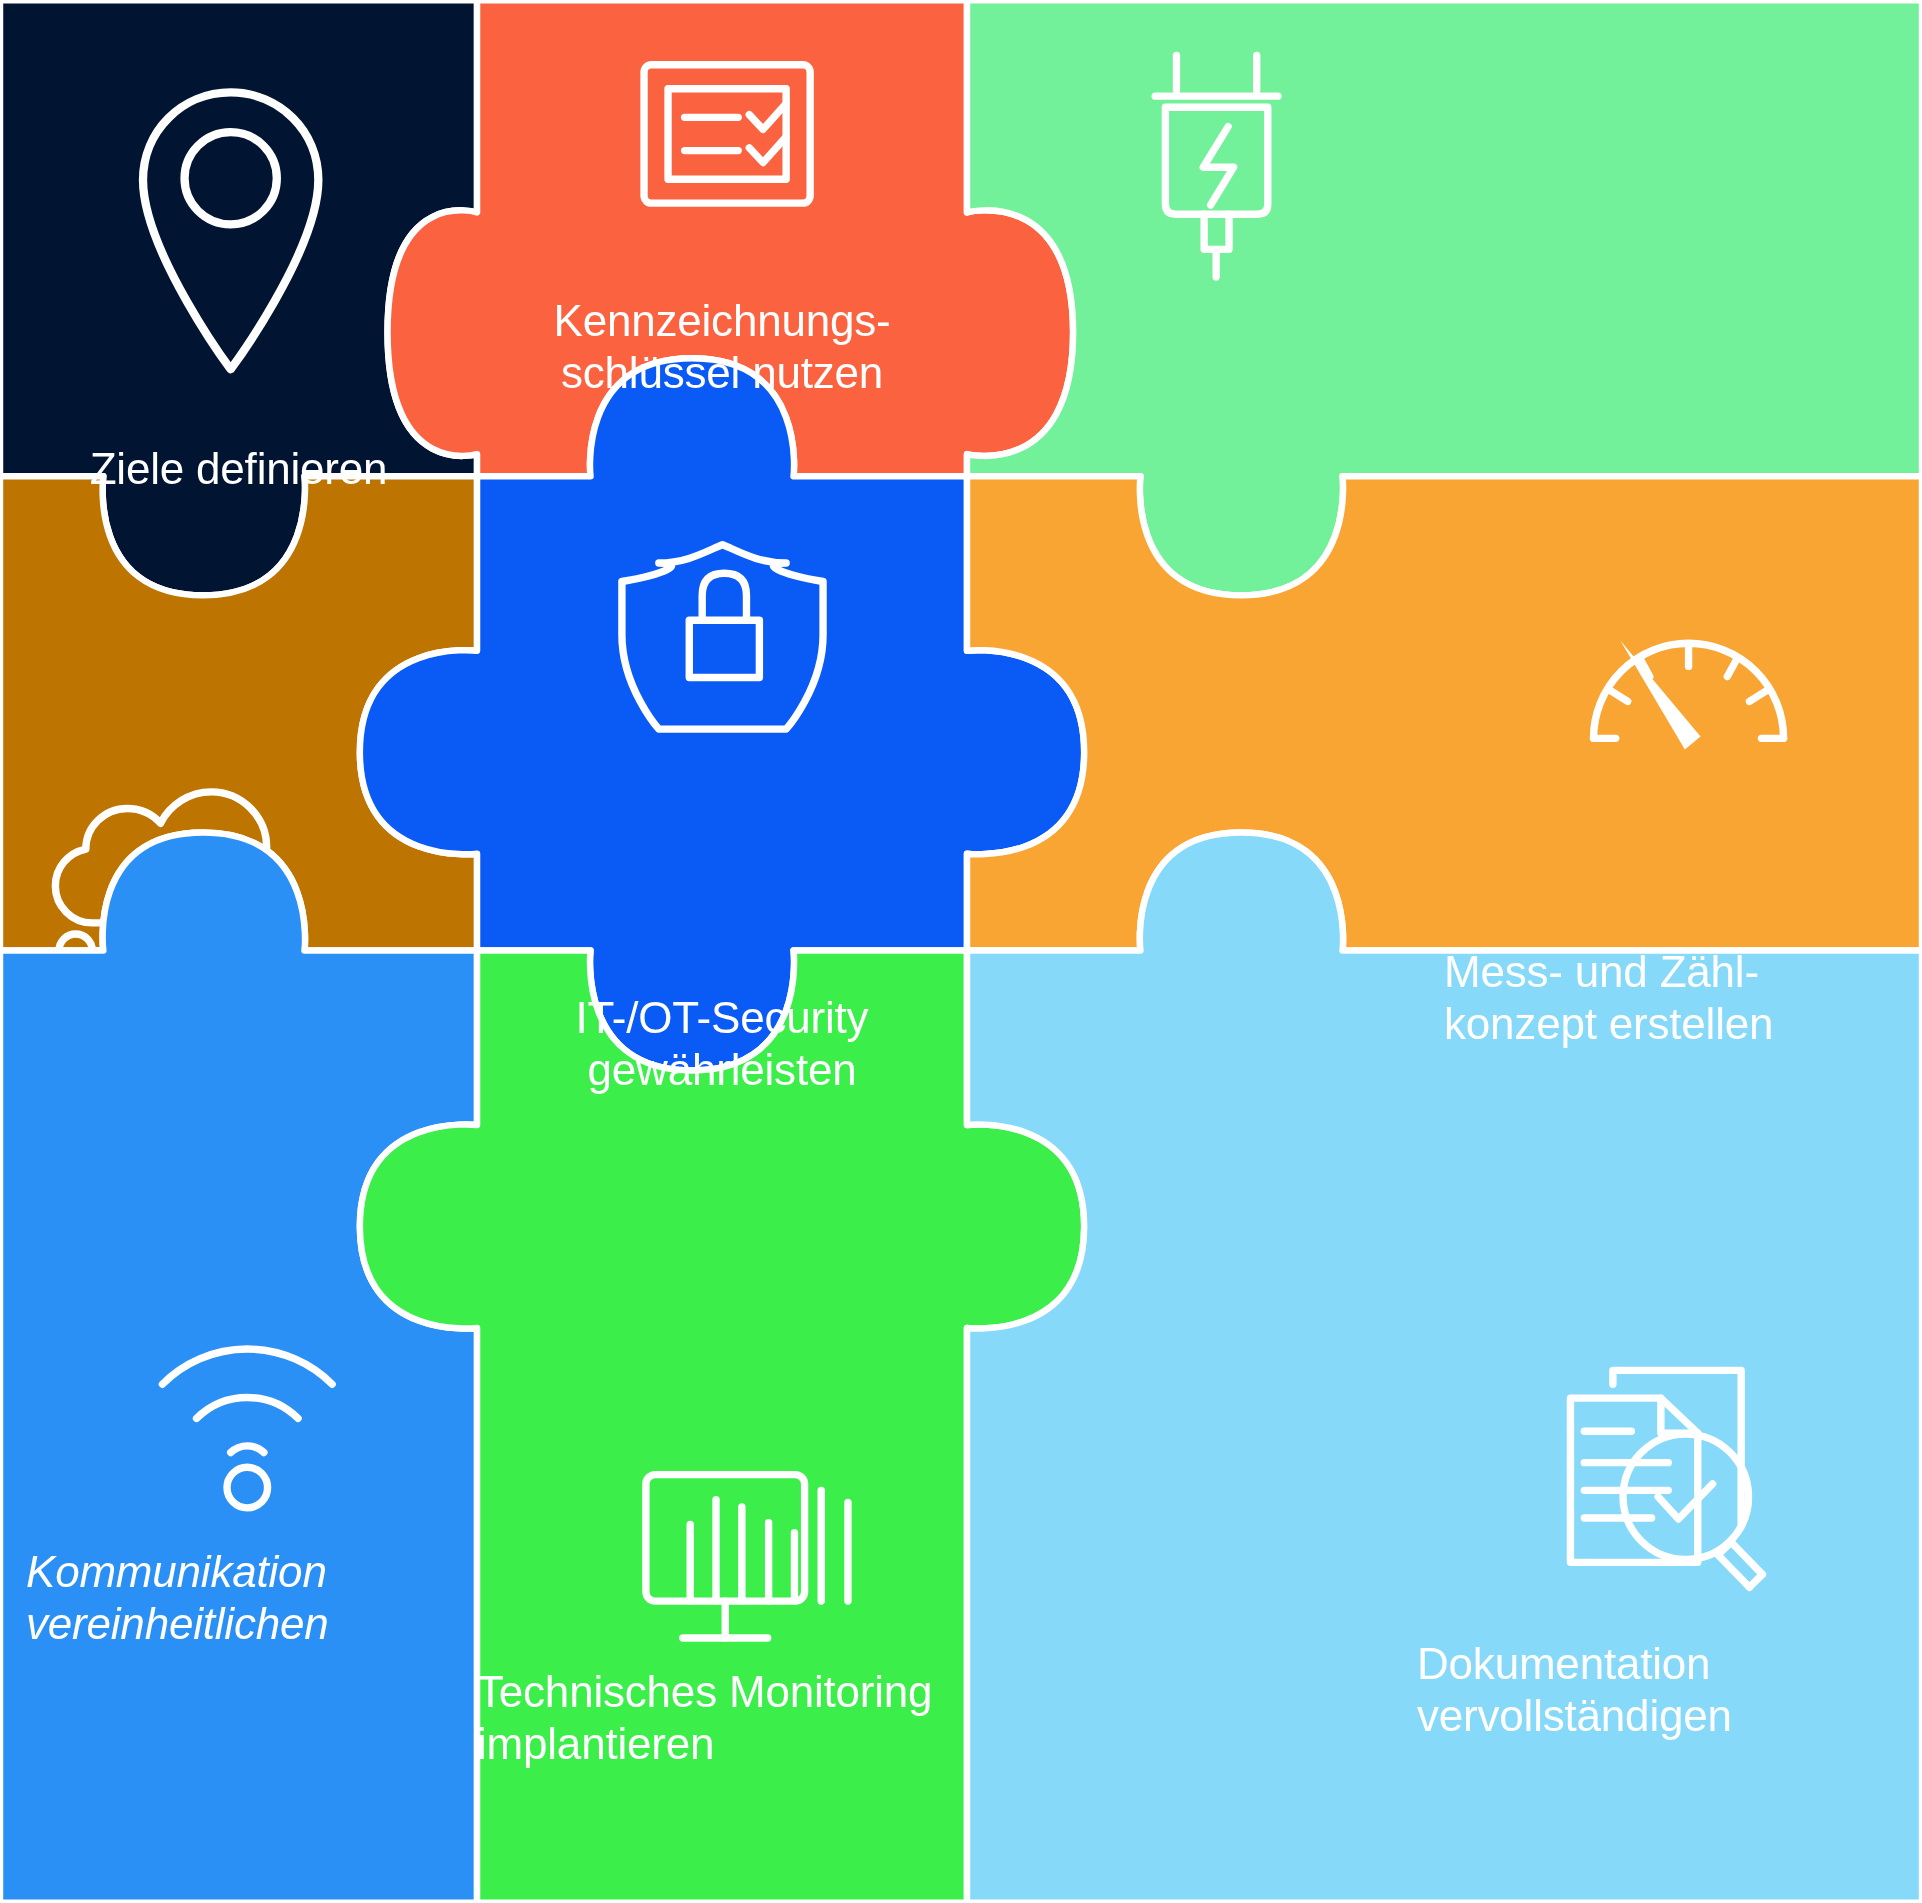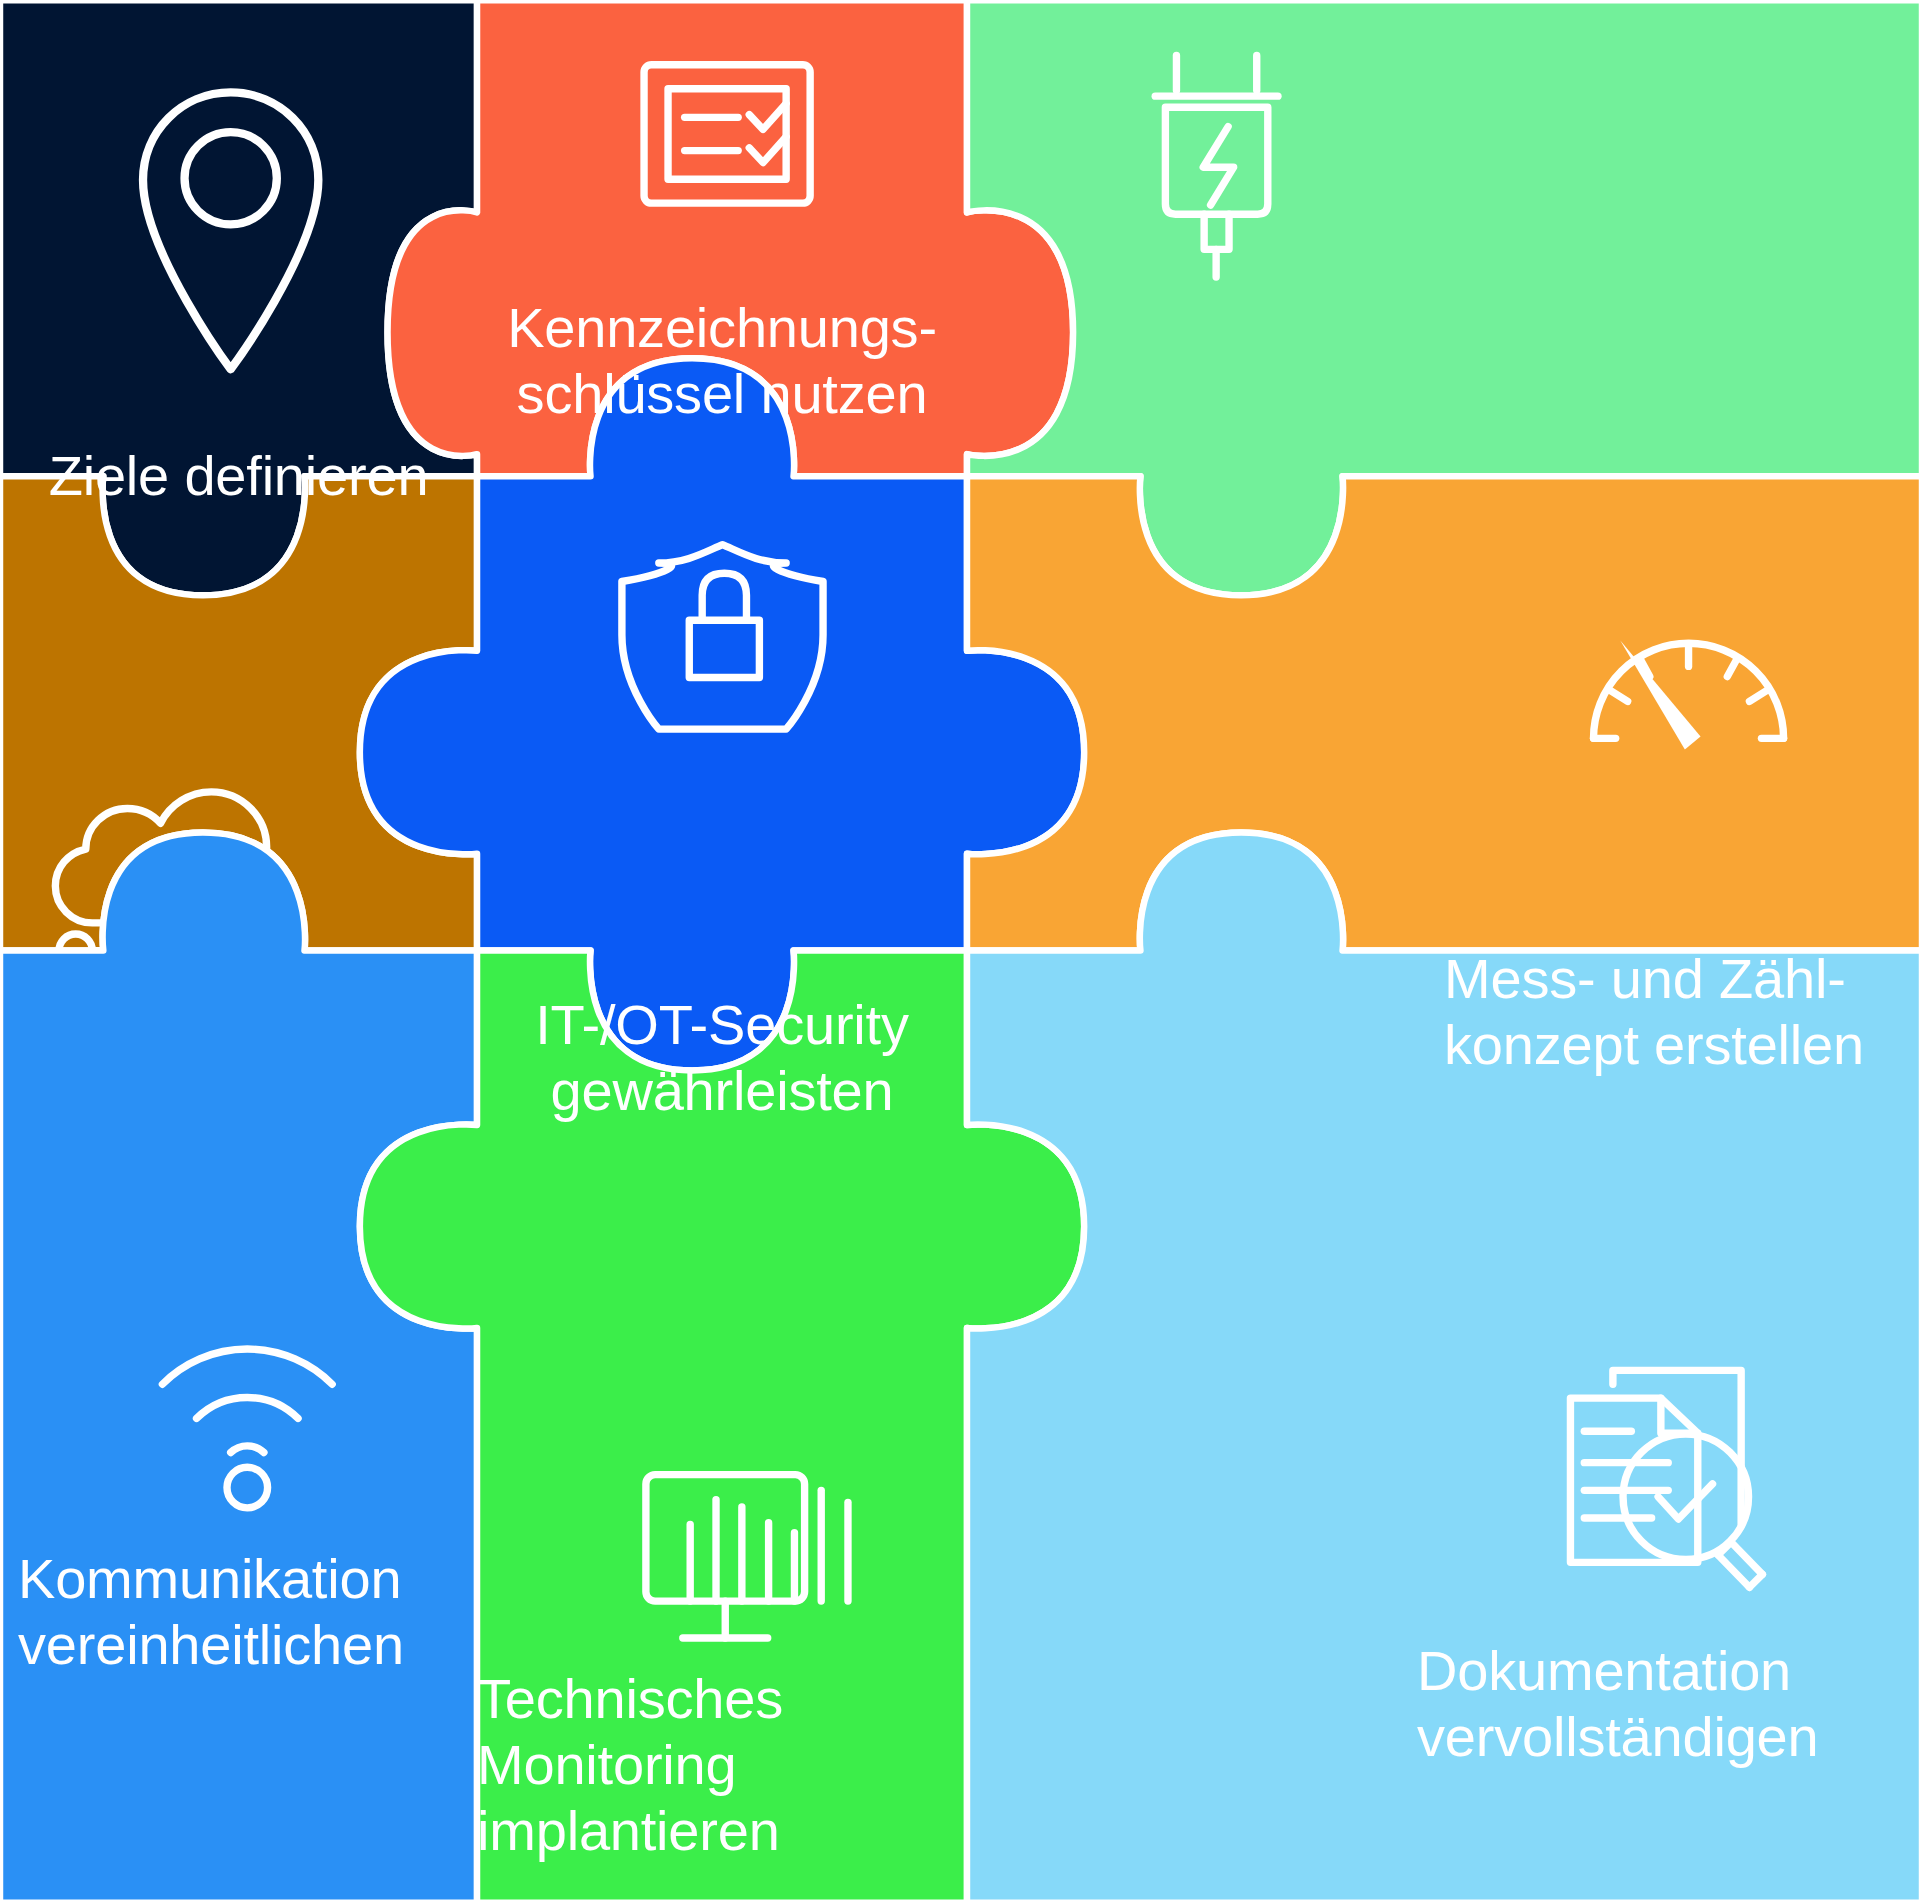--- a/index.html
+++ b/index.html
@@ -45,21 +45,21 @@
     stroke-linejoin: round;
   }
   .icon-fill {
     fill: #ffffff;
     stroke: none;
   }
   .piece-label {
     position: absolute;
     color: #ffffff;
     font-family: "Liberation Sans", "DejaVu Sans", sans-serif;
-    font-size: 56px;
+    font-size: 44px;
     line-height: 1.18;
     font-weight: 400;
     letter-spacing: -0.2px;
     white-space: pre-line;
     pointer-events: none;
   }
 </style>
 </head>
 <body>
 
@@ -302,21 +302,21 @@
 schlüssel nutzen</div>
 
 
 
   <div class="piece-label" style="left: 477px; top: 992px; width: 490px; text-align: center; color: rgb(255, 255, 255);">IT-/OT-Security
 gewährleisten</div>
 
   <div class="piece-label" style="left: 1444px; top: 946px; width: 478px; text-align: left; color: rgb(255, 255, 255);">Mess- und Zähl-
 konzept erstellen</div>
 
-  <div class="piece-label" style="left: 18px; top: 1546px; width: 434px; text-align: left; color: rgb(255, 255, 255);">Kommunikation
+  <div class="piece-label" style="left: 26px; top: 1546px; width: 434px; text-align: left; color: rgb(255, 255, 255); font-style: italic;">Kommunikation
 vereinheitlichen</div>
 
   <div class="piece-label" style="left: 477px; top: 1666px; width: 490px; text-align: left; color: rgb(255, 255, 255);">Technisches Monitoring
 implantieren</div>
 
   <div class="piece-label" style="left: 1417px; top: 1638px; width: 506px; text-align: left; color: rgb(255, 255, 255);">Dokumentation
 vervollständigen</div>
 
 </div>
 

